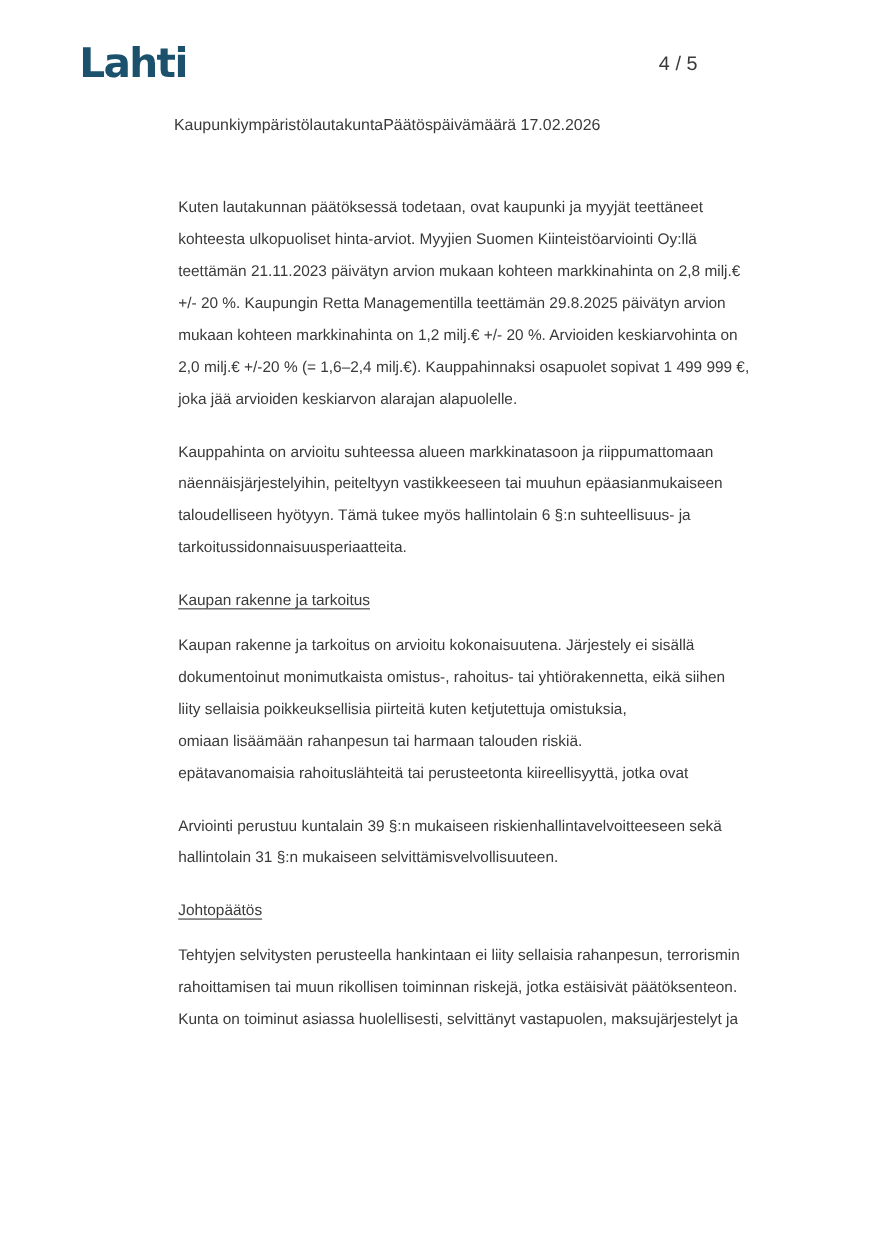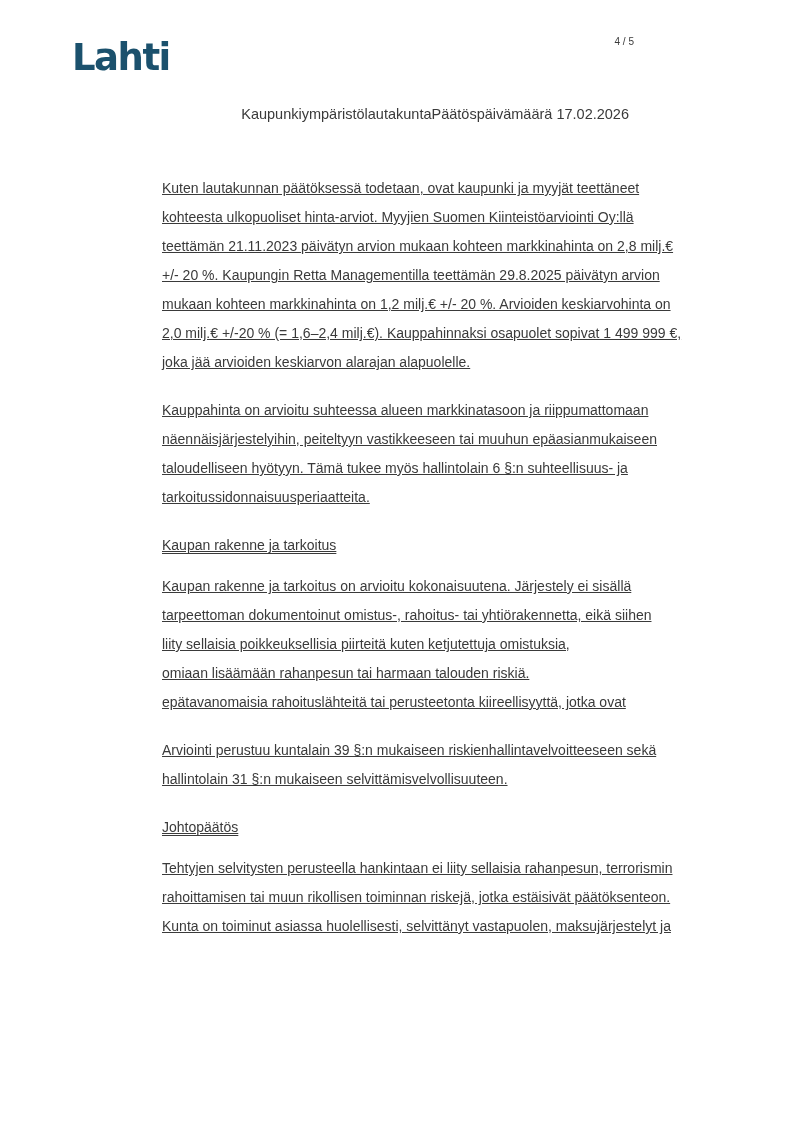--- a/index.html
+++ b/index.html
@@ -24,45 +24,44 @@
     left: 72px;
     top: 36px;
     font-family: "DejaVu Sans", sans-serif;
     font-size: 37px;
     font-weight: bold;
     letter-spacing: -1.5px;
     color: var(--logo-color);
   }
   .page-number {
     position: absolute;
-    top: 36px;
+    top: 48px;
     right: 78px;
-    font-size: 10px;
+    font-size: 18px;
     color: var(--text-color);
     margin-left: 32px;
   }
   .header-row {
     position: absolute;
     left: 75px;
     right: 83px;
     top: 106px;
     display: flex;
-    justify-content: flex-end;
+    justify-content: center;
     font-size: 14.5px;
     color: var(--text-color);
   }
   .content {
     position: absolute;
     left: 162px;
     top: 174px;
     width: 570px;
     font-size: 14px;
     line-height: 29px;
     color: var(--text-color);
-    text-decoration: underline;
   }
   .para { margin-bottom: 19px; }
   .para .line {
     white-space: pre;
     height: 29px;
   }
   .heading {
     text-decoration: underline;
     text-underline-offset: 3px;
     height: 29px;
@@ -96,21 +95,21 @@
       </div>
       <div class="para">
         <div class="line">Kauppahinta on arvioitu suhteessa alueen markkinatasoon ja riippumattomaan</div>
         <div class="line">näennäisjärjestelyihin, peiteltyyn vastikkeeseen tai muuhun epäasianmukaiseen</div>
         <div class="line">taloudelliseen hyötyyn. Tämä tukee myös hallintolain 6 §:n suhteellisuus- ja</div>
         <div class="line">tarkoitussidonnaisuusperiaatteita.</div>
       </div>
       <div class="heading">Kaupan rakenne ja tarkoitus</div>
       <div class="para">
         <div class="line">Kaupan rakenne ja tarkoitus on arvioitu kokonaisuutena. Järjestely ei sisällä</div>
-        <div class="line">tarpeettoman dokumentoinut omistus-, rahoitus- tai yhtiörakennetta, eikä siihen</div>
+        <div class="line">dokumentoinut monimutkaista omistus-, rahoitus- tai yhtiörakennetta, eikä siihen</div>
         <div class="line">liity sellaisia poikkeuksellisia piirteitä kuten ketjutettuja omistuksia,</div>
         <div class="line">omiaan lisäämään rahanpesun tai harmaan talouden riskiä.</div>
         <div class="line">epätavanomaisia rahoituslähteitä tai perusteetonta kiireellisyyttä, jotka ovat</div>
       </div>
       <div class="para">
         <div class="line">Arviointi perustuu kuntalain 39 §:n mukaiseen riskienhallintavelvoitteeseen sekä</div>
         <div class="line">hallintolain 31 §:n mukaiseen selvittämisvelvollisuuteen.</div>
       </div>
       <div class="heading">Johtopäätös</div>
       <div class="para">

